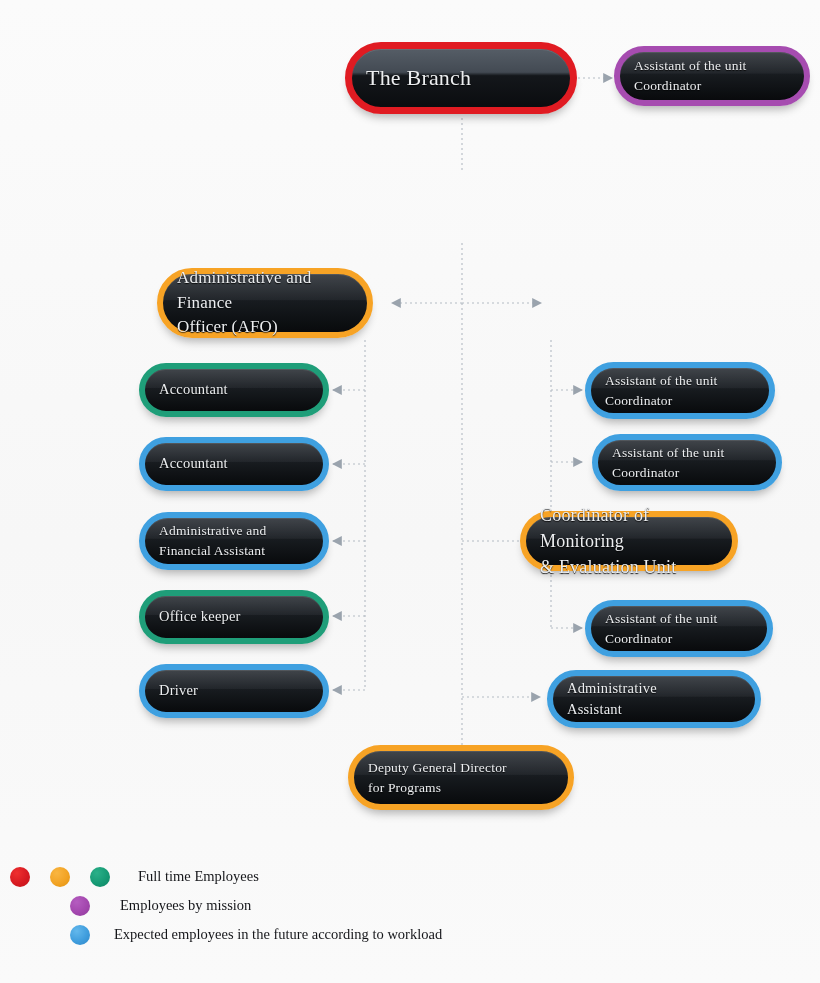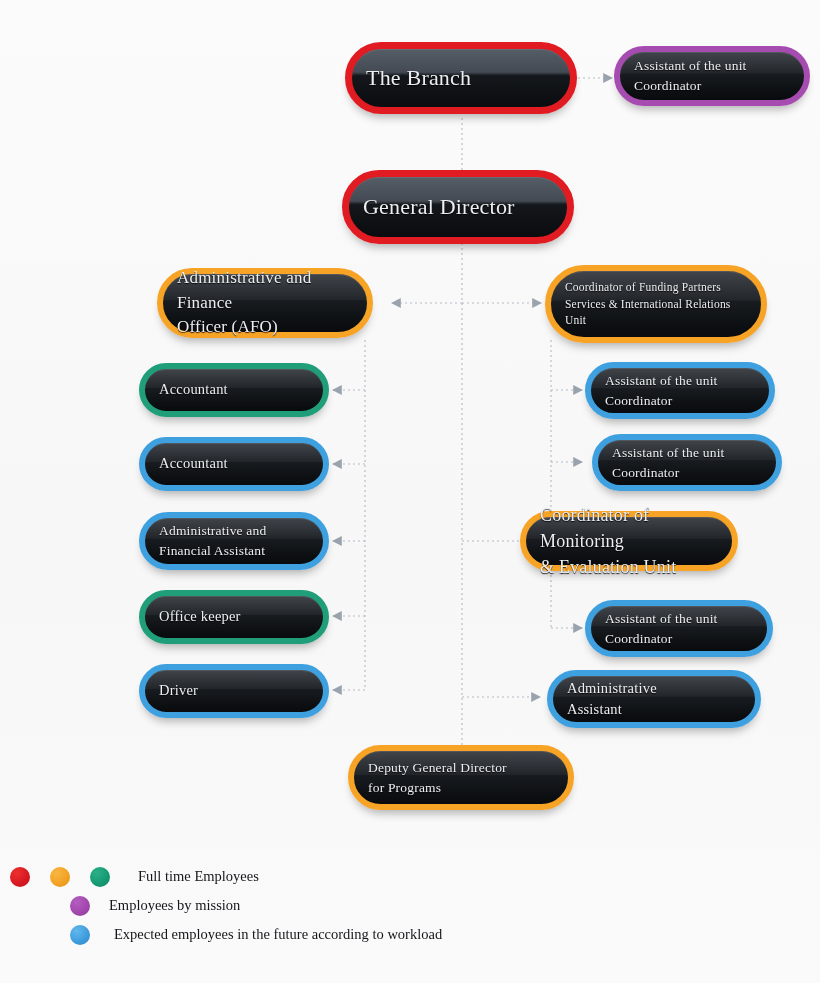--- a/index.html
+++ b/index.html
@@ -154,23 +154,20 @@
     <span class="lbl">The Branch</span>
   </div>
 
   <div class="node c-purple" style="left:614px; top:46px; width:196px; height:60px; border-width:6px; font-size:13.5px;">
     <span class="lbl">
       <span>Assistant of the unit</span><br>
       <span>Coordinator</span>
     </span>
   </div>
 
-  <div class="node head c-red" style="left:342px; top:170px; width:232px; height:74px; border-width:7px; font-size:22px;">
-    <span class="lbl">General Director</span>
-  </div>
 
   <div class="node c-orange" style="left:157px; top:268px; width:216px; height:70px; border-width:6px; font-size:17px;">
     <span class="lbl">
       <span>Administrative and Finance</span><br>
       <span>Officer (AFO)</span>
     </span>
   </div>
 
   <div class="node c-green" style="left:139px; top:363px; width:190px; height:54px; border-width:6px; font-size:14.5px;">
     <span class="lbl">Accountant</span>
@@ -188,27 +185,20 @@
   </div>
 
   <div class="node c-blue" style="left:139px; top:664px; width:190px; height:54px; border-width:6px; font-size:14.5px;">
     <span class="lbl">Driver</span>
   </div>
 
   <div class="node c-green" style="left:139px; top:590px; width:190px; height:54px; border-width:6px; font-size:14.5px;">
     <span class="lbl">Office keeper</span>
   </div>
 
-  <div class="node c-orange" style="left:545px; top:265px; width:222px; height:78px; border-width:6px; font-size:11.5px;">
-    <span class="lbl">
-      <span>Coordinator of Funding Partners</span><br>
-      <span>Services &amp; International Relations</span><br>
-      <span>Unit</span>
-    </span>
-  </div>
 
   <div class="node c-blue" style="left:585px; top:362px; width:190px; height:57px; border-width:6px; font-size:13.5px;">
     <span class="lbl">
       <span>Assistant of the unit</span><br>
       <span>Coordinator</span>
     </span>
   </div>
 
   <div class="node c-blue" style="left:592px; top:434px; width:190px; height:57px; border-width:6px; font-size:13.5px;">
     <span class="lbl">
@@ -247,21 +237,21 @@
 
   <div id="legend">
 
     <div class="legend-row" style="padding-left:10px; gap:20px;">
       <span class="dot d-red"></span>
       <span class="dot d-orange"></span>
       <span class="dot d-green"></span>
       <span class="legend-label" style="margin-left:8px;">Full time Employees</span>
     </div>
 
-    <div class="legend-row" style="padding-left:70px; gap:9px;text-align:center;">
+    <div class="legend-row" style="padding-left:70px; gap:20px;text-align:center;">
       <span class="dot d-purple"></span>
       <span class="legend-label" style="margin-left:10px;">Employees by mission</span>
     </div>
 
     <div class="legend-row" style="padding-left:70px; gap:18px;">
       <span class="dot d-blue"></span>
       <span class="legend-label" style="margin-left:6px;">Expected employees in the future according to workload</span>
     </div>
 
   </div>

